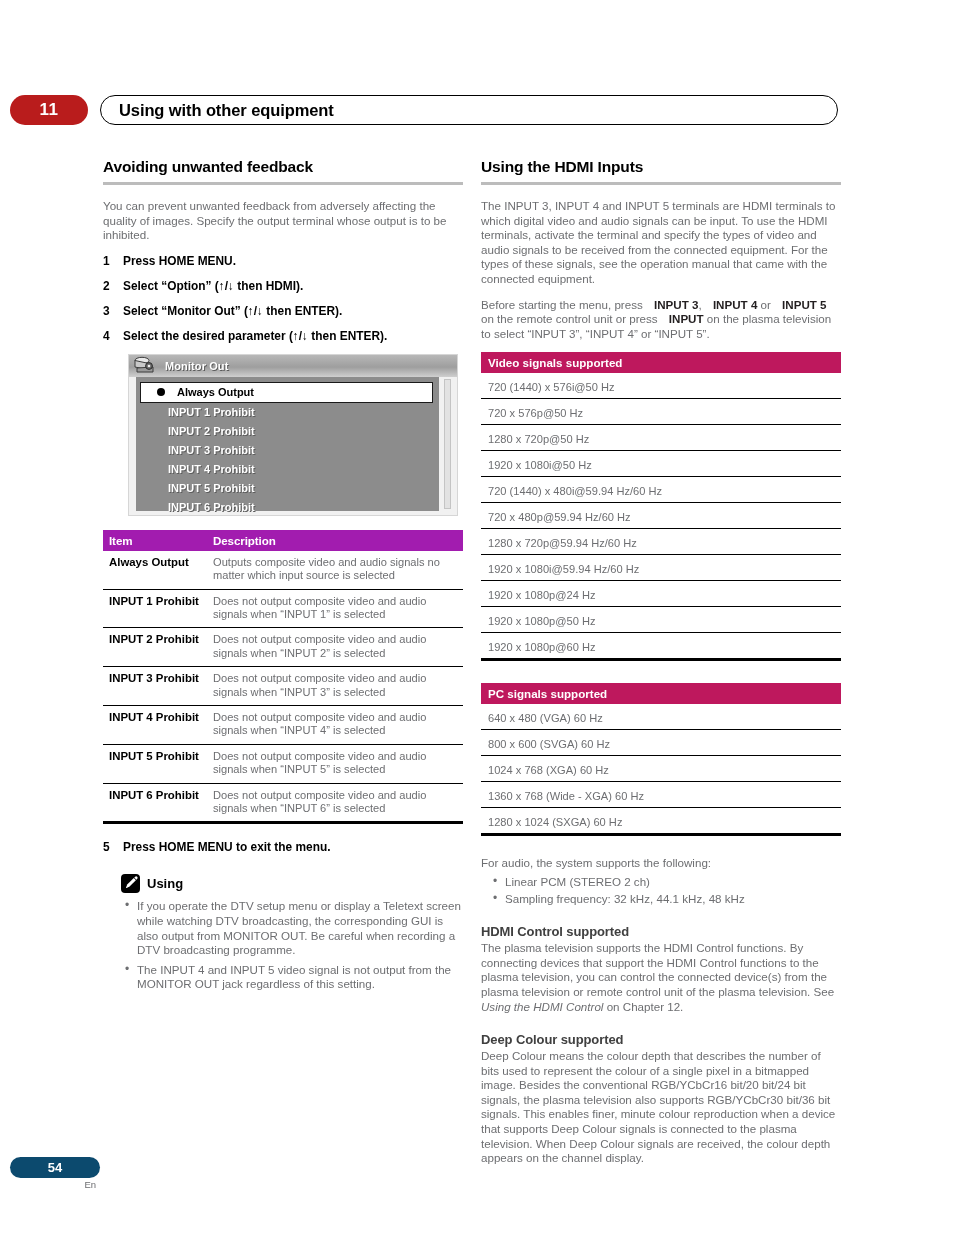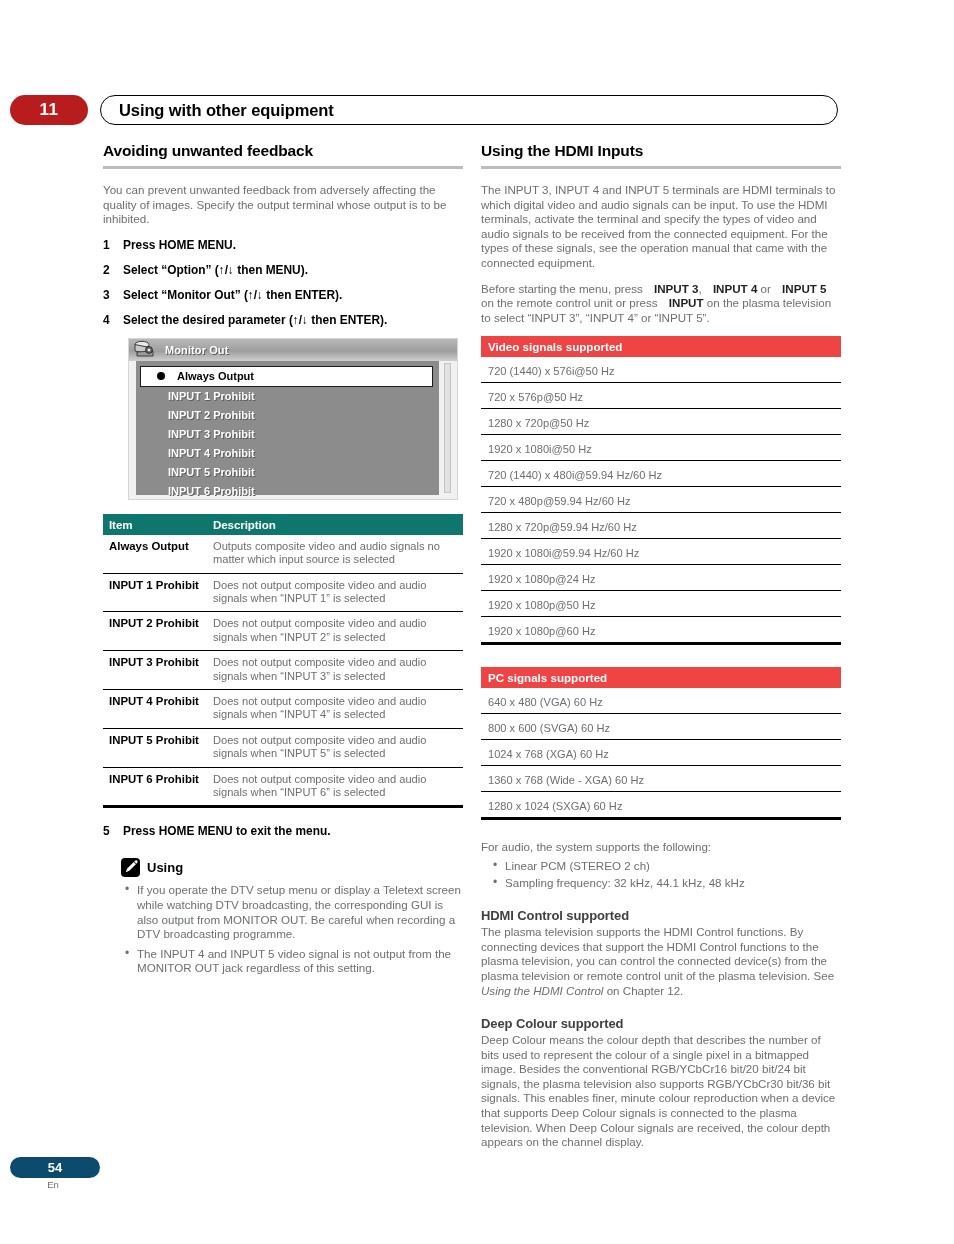--- a/index.html
+++ b/index.html
@@ -41,21 +41,21 @@
     padding-left: 18px;
   }
   .chapter-title-pill span {
     font-size: 16.5px; font-weight: bold; color: #000;
     letter-spacing: -.1px;
   }
 
   
   .col {
     position: absolute;
-    top: 142px;
+    top: 158px;
     width: 360px;
   }
   .col-left  { left: 103px; }
   .col-right { left: 481px; }
 
   h2.section {
     font-size: 15.5px;
     font-weight: bold;
     color: #000;
     margin: 0 0 6px 0;
@@ -145,21 +145,21 @@
     background: #000;
   }
 
   
   table.doc {
     width: 360px;
     border-collapse: collapse;
     margin-top: 14px;
   }
   table.doc th {
-    background: #0f766e;
+    background: #a21caf;
     color: #ffffff;
     font-size: 11.6px;
     font-weight: bold;
     text-align: left;
     padding: 4px 6px 4px 6px;
     letter-spacing: -.1px;
   }
   table.doc td {
     font-size: 11.1px;
     color: #6d6e71;
@@ -171,21 +171,21 @@
   table.doc td.item {
     color: #000000;
     font-weight: bold;
     font-size: 11.4px;
     width: 104px;
   }
   table.doc tr:last-child td { border-bottom: 3px solid #000000; }
 
   table.sig { width: 360px; border-collapse: collapse; margin-top: 10px; }
   table.sig th {
-    background: #ef4444; color: #fff;
+    background: #be185d; color: #fff;
     font-size: 11.6px; font-weight: bold;
     text-align: left; padding: 4px 7px;
   }
   table.sig td {
     font-size: 11.1px; color: #6d6e71;
     padding: 8px 7px 5px 7px;
     border-bottom: 1px solid #000000;
   }
   table.sig tr:last-child td { border-bottom: 3px solid #000000; }
 
@@ -231,21 +231,21 @@
     left: 10px; bottom: 54px;
     width: 86px;
   }
   .footer-pill {
     background: #0c4a6e; border-radius: 11px;
     height: 21px; width: 90px;
     display: flex; align-items: center; justify-content: center;
     color: #fff; font-size: 13px; font-weight: bold;
   }
   .footer-lang {
-    text-align: center; font-size: 9.5px;
+    text-align: right; font-size: 9.5px;
     color: #6d6e71; margin-top: 1px;
   }
 </style>
 </head>
 <body>
 
 <div class="chapter-header">
   <div class="chapter-num">11</div>
   <div class="chapter-title-pill">
     <span>Using with other equipment</span>
@@ -259,21 +259,21 @@
 
   <p class="body">You can prevent unwanted feedback from adversely affecting the quality of images. Specify the output terminal whose output is to be inhibited.</p>
 
   <div class="steps">
     <div class="step">
       <span class="num">1</span>
       <span class="txt">Press HOME MENU.</span>
     </div>
     <div class="step">
       <span class="num">2</span>
-      <span class="txt">Select “Option” (↑/↓ then MENU).</span>
+      <span class="txt">Select “Option” (↑/↓ then HDMI).</span>
     </div>
     <div class="step">
       <span class="num">3</span>
       <span class="txt">Select “Monitor Out” (↑/↓ then ENTER).</span>
     </div>
     <div class="step">
       <span class="num">4</span>
       <span class="txt">Select the desired parameter (↑/↓ then ENTER).</span>
     </div>
   </div>

